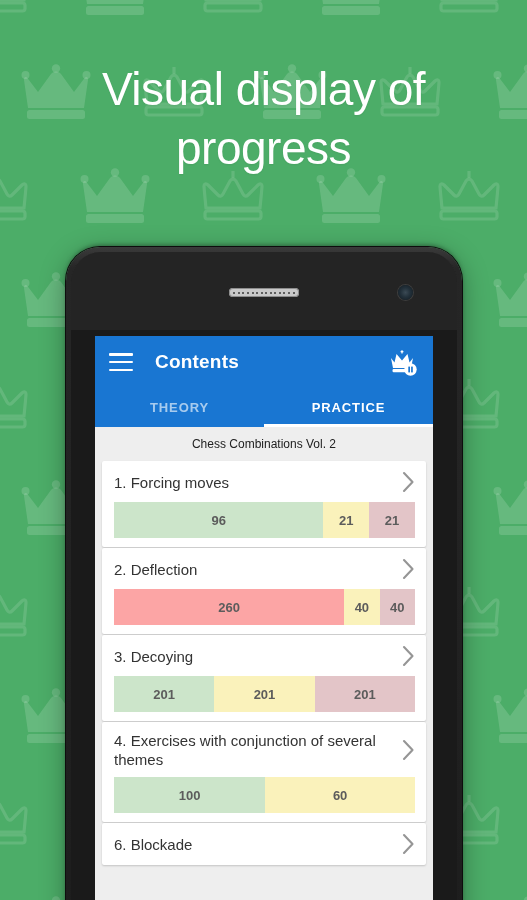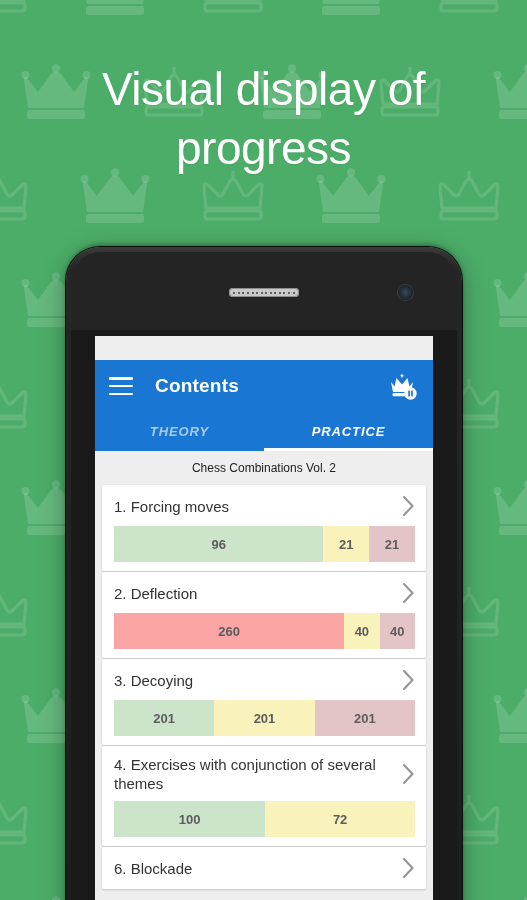--- a/index.html
+++ b/index.html
@@ -55,35 +55,35 @@
     box-shadow:0 0 0 1px #3d3d3d;
   }
 
   
   #screen{
     position:absolute;left:24px;right:24px;top:84px;bottom:0;
     background:#eeeeee;overflow:hidden;
   }
 
   
-  #appbar{background:#1976d2;color:#fff;margin-top:24px;}
+  #appbar{background:#1976d2;color:#fff;}
   #appbar-top{height:52px;display:flex;align-items:center;padding:0 14px;}
   #hamburger{width:24px;height:18px;display:flex;flex-direction:column;justify-content:space-between;cursor:pointer;flex:none;}
   #hamburger span{display:block;height:2.5px;background:#fff;border-radius:1px;}
   #appbar-title{font-size:19px;font-weight:bold;margin-left:22px;letter-spacing:.2px;}
   #appbar-spacer{flex:1;}
   #crown-action{width:34px;height:34px;flex:none;position:relative;cursor:pointer;}
   #crown-action svg{width:100%;height:100%;display:block;}
 
   
   #tabs{display:flex;height:39px;}
   .tab{
     flex:1;display:flex;align-items:center;justify-content:center;
     font-size:13px;font-weight:bold;letter-spacing:.9px;cursor:pointer;
-    color:rgba(255,255,255,.62);position:relative;font-style:italic;
+    color:rgba(255,255,255,.62);position:relative;
   }
   .tab.active{color:#ffffff;}
   .tab.active:after{
     content:"";position:absolute;left:0;right:0;bottom:0;height:3px;background:#ffffff;
   }
 
   
   #section-title{
     height:34px;display:flex;align-items:center;justify-content:center;
     font-size:12px;color:#212121;background:#eeeeee;
@@ -721,21 +721,21 @@
             <div class="card-head">
               <div class="card-title">4. Exercises with conjunction of several themes</div>
               <div class="chevron">
                 <svg viewBox="0 0 13 22">
                   <path d="M2 2 L10.5 11 L2 20" fill="none" stroke="#555" stroke-width="2.1" stroke-linecap="round" stroke-linejoin="round"></path>
                 </svg>
               </div>
             </div>
             <div class="bar">
               <div class="seg" style="flex: 100 0 0px; background: rgb(204, 229, 202);">100</div>
-              <div class="seg" style="flex: 99 0 0px; background: rgb(250, 242, 187);">72</div>
+              <div class="seg" style="flex: 99 0 0px; background: rgb(250, 242, 187);">60</div>
             </div>
           </div>
           <div class="card">
             <div class="card-head">
               <div class="card-title">6. Blockade</div>
               <div class="chevron">
                 <svg viewBox="0 0 13 22">
                   <path d="M2 2 L10.5 11 L2 20" fill="none" stroke="#555" stroke-width="2.1" stroke-linecap="round" stroke-linejoin="round"></path>
                 </svg>
               </div>

